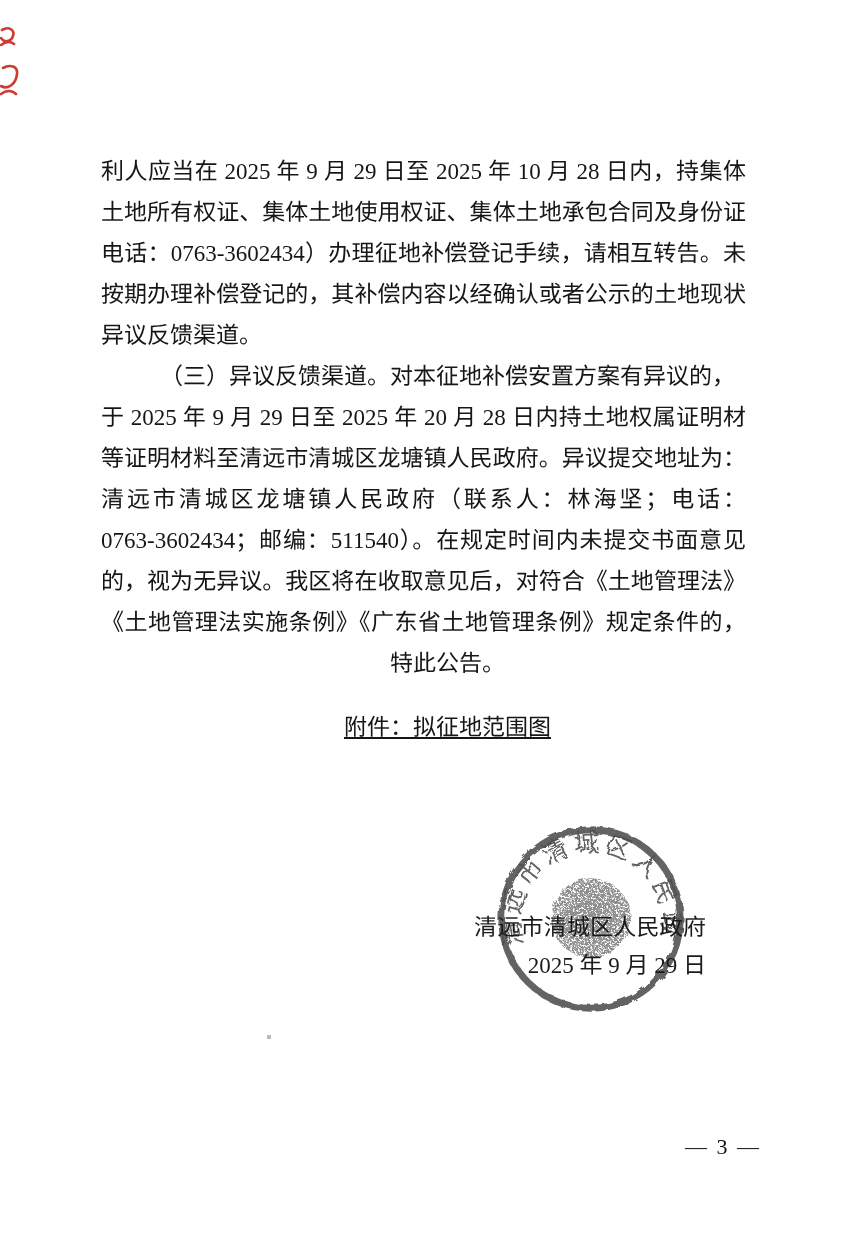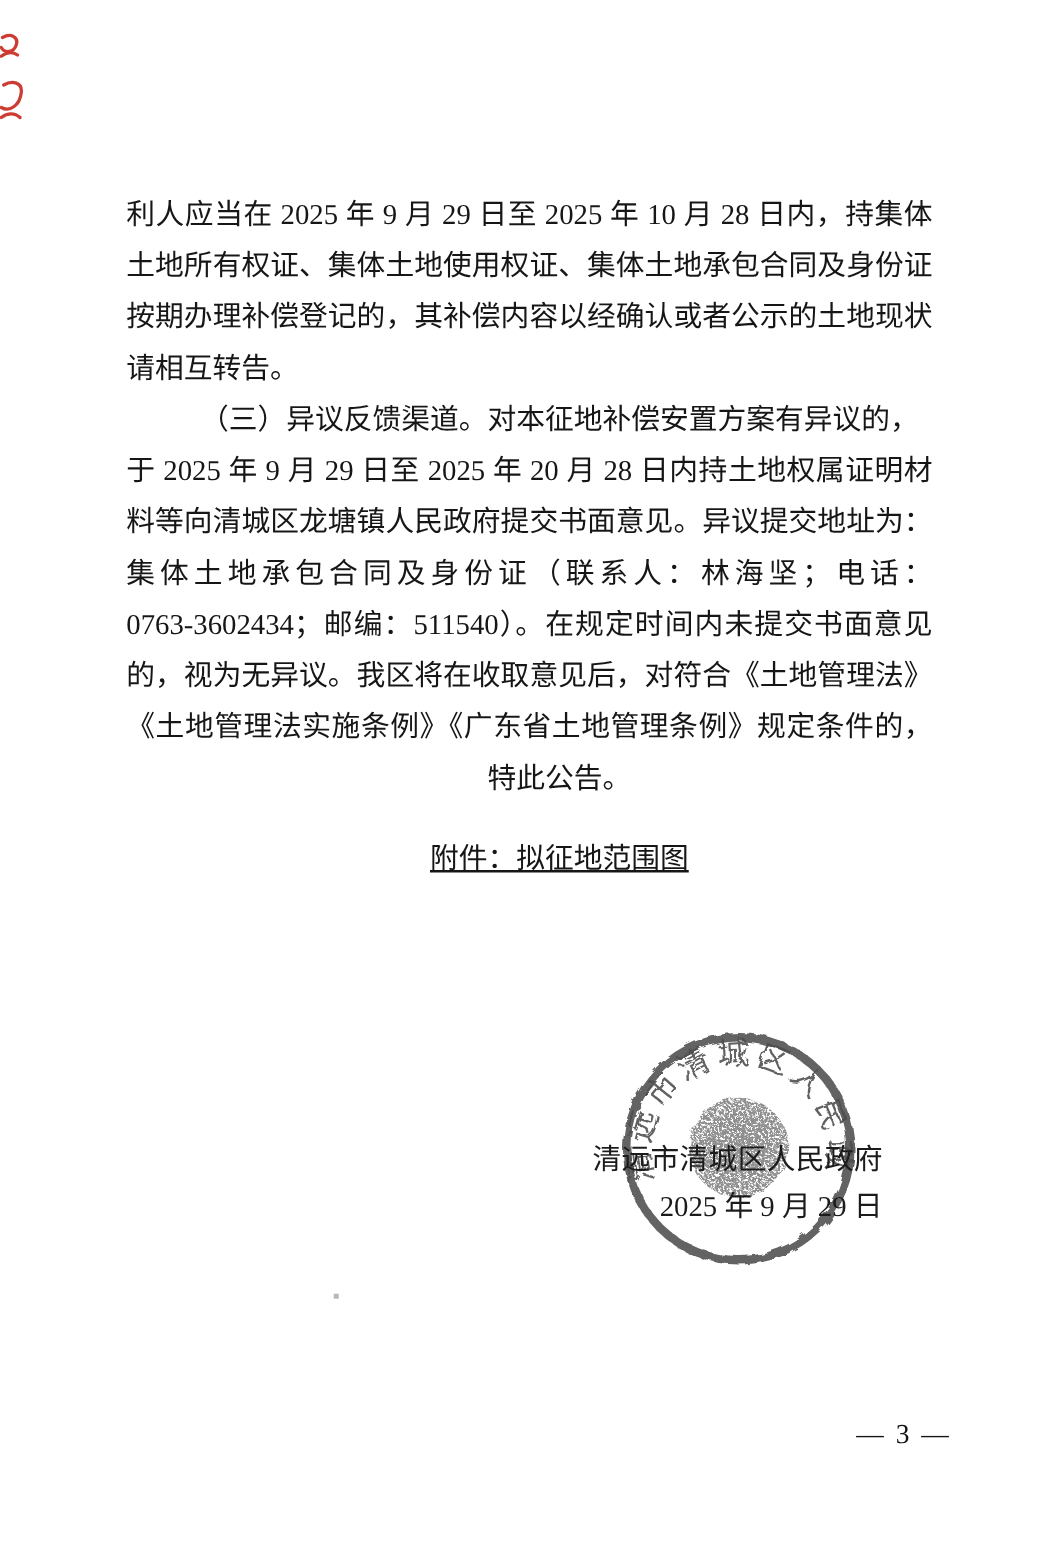--- a/index.html
+++ b/index.html
@@ -93,26 +93,27 @@
       <path d="M2,6 C9,2 15,6 13,12 C11,18 4,19 1,14"></path>
       <path d="M1,21 C5,18 10,17 14,20"></path>
       <path d="M3,44 C10,40 18,42 17,50 C16,60 8,66 1,62"></path>
       <path d="M1,70 C6,66 12,66 16,70"></path>
     </g>
   </svg>
 
   <div class="body-text">
     <div class="ln jf">利人应当在 2025 年 9 月 29 日至 2025 年 10 月 28 日内，持集体</div>
     <div class="ln jf">土地所有权证、集体土地使用权证、集体土地承包合同及身份证</div>
+    <div class="ln jf">电话：0763-3602434）办理征地补偿登记手续，请相互转告。未</div>
     <div class="ln jf">按期办理补偿登记的，其补偿内容以经确认或者公示的土地现状</div>
-    <div class="ln">请相互转告。</div>
+    <div class="ln">异议反馈渠道。</div>
     <div class="ln jf ind">（三）异议反馈渠道。对本征地补偿安置方案有异议的，请</div>
     <div class="ln jf">于 2025 年 9 月 29 日至 2025 年 20 月 28 日内持土地权属证明材</div>
-    <div class="ln jf">料等向清城区龙塘镇人民政府提交书面意见。异议提交地址为：</div>
-    <div class="ln jf">集体土地承包合同及身份证（联系人：林海坚；电话：</div>
+    <div class="ln jf">等证明材料至清远市清城区龙塘镇人民政府。异议提交地址为：</div>
+    <div class="ln jf">清远市清城区龙塘镇人民政府（联系人：林海坚；电话：</div>
     <div class="ln jf">0763-3602434；邮编：511540）。在规定时间内未提交书面意见</div>
     <div class="ln jf">的，视为无异议。我区将在收取意见后，对符合《土地管理法》</div>
     <div class="ln jf">《土地管理法实施条例》《广东省土地管理条例》规定条件的，</div>
     <div class="ln ind">特此公告。</div>
     <div class="ln ind gap">附件：拟征地范围图</div>
   </div>
 
   <svg class="seal" viewBox="0 0 200 200">
     <defs>
       <filter id="rough" x="-15%" y="-15%" width="130%" height="130%">

